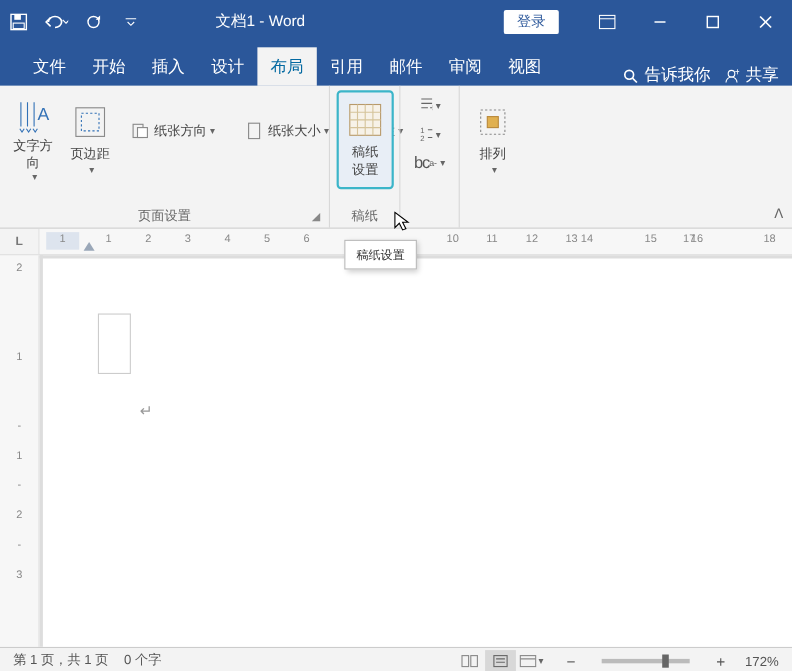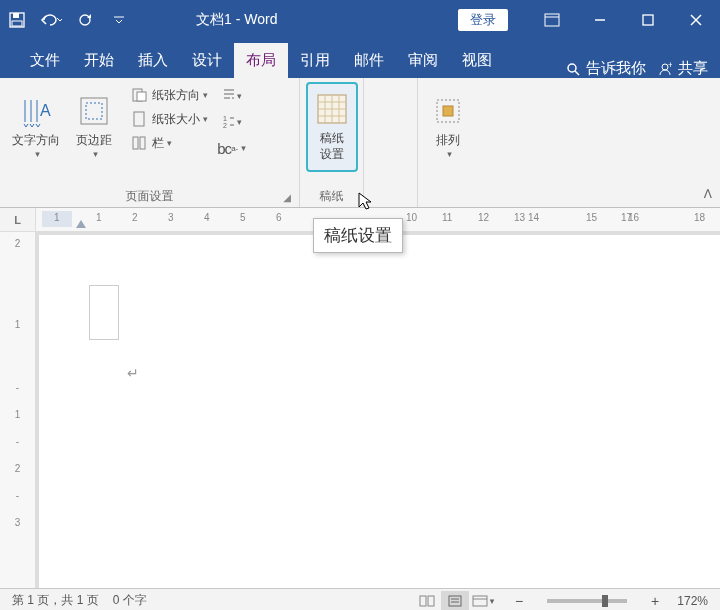--- a/index.html
+++ b/index.html
@@ -10,47 +10,47 @@
 .qat { display: flex; align-items: center; }
 .qat-btn { width: 34px; height: 40px; display: flex; align-items: center; justify-content: center; cursor: pointer; }
 .titlebar .title { margin-left: 60px; font-size: 14px; }
 .titlebar .spacer { flex: 1; }
 .login-btn { background: #fff; color: #2b579a; font-size: 13px; padding: 2px 12px; border-radius: 2px; margin-right: 20px; cursor: pointer; }
 .win-btn { width: 48px; height: 40px; display: flex; align-items: center; justify-content: center; cursor: pointer; }
 
 
 .ribbon-tabs { height: 38px; background: #2b579a; display: flex; align-items: flex-end; padding-left: 18px; }
 .ribbon-tab { color: #fff; font-size: 15px; padding: 8px 12px 8px; cursor: pointer; }
-.ribbon-tab.active { background: #f3f3f3; color: #701a75; }
+.ribbon-tab.active { background: #f3f3f3; color: #0369a1; }
 .ribbon-right { margin-left: auto; display: flex; align-items: center; color: #fff; font-size: 15px; padding-right: 12px; margin-top: 16px; }
 .ribbon-right span { margin-left: 6px; cursor: pointer; }
 
 
 .ribbon { height: 130px; background: #f3f3f3; display: flex; border-bottom: 1px solid #c0c0c0; position: relative; }
 .group { border-right: 1px solid #d8d8d8; padding: 4px 6px 2px; display: flex; flex-direction: column; }
 .group-content { flex: 1; display: flex; align-items: flex-start; gap: 4px; }
 .group-label { text-align: center; font-size: 12px; color: #666; padding: 2px 0 0; position: relative; }
 .group-launcher { position: absolute; right: 2px; bottom: 2px; font-size: 10px; color: #888; cursor: pointer; }
 
 .btn-large { display: flex; flex-direction: column; align-items: center; justify-content: center; padding: 4px 6px; cursor: pointer; height: 90px; font-size: 12px; color: #444; line-height: 1.3; text-align: center; }
 .btn-large .ico { width: 36px; height: 36px; display: flex; align-items: center; justify-content: center; margin-bottom: 4px; }
 .btn-large.highlighted { border: 2px solid #3bb5c9; border-radius: 4px; background: #e8eef6; }
 
-.btn-list { display: flex; flex-direction: column; gap: 2px; padding: 2px 4px; }
+.btn-list { display: flex; gap: 18px; padding: 2px 4px; margin-top: 24px; }
 .btn-small { display: flex; align-items: center; font-size: 12px; color: #444; padding: 2px 4px; cursor: pointer; white-space: nowrap; }
 .btn-small .ico { width: 18px; height: 18px; margin-right: 4px; display: inline-flex; align-items: center; justify-content: center; }
 .caret { margin-left: 3px; font-size: 9px; color: #666; }
 
 .icon-col { display: flex; flex-direction: column; gap: 6px; padding: 4px 2px; align-items: center; }
 .icon-col .mini { width: 20px; height: 20px; cursor: pointer; display: flex; align-items: center; justify-content: center; font-size: 12px; color: #555; }
 
 .collapse-btn { position: absolute; right: 8px; bottom: 6px; font-size: 12px; color: #666; cursor: pointer; }
 
 
-.tooltip { position: absolute; left: 313px; top: 218px; background: #fff; border: 1px solid #b8b8b8; padding: 5px 10px; font-size: 17px; color: #333; box-shadow: 2px 2px 5px rgba(0,0,0,.2); z-index: 10; }
+.tooltip { position: absolute; left: 313px; top: 218px; background: #fff; border: 1px solid #b8b8b8; padding: 5px 10px; font-size: 11px; color: #333; box-shadow: 2px 2px 5px rgba(0,0,0,.2); z-index: 10; }
 
 
 .ruler-row { height: 24px; background: #fff; display: flex; border-bottom: 1px solid #ddd; position: relative; font-size: 10px; color: #777; }
 .ruler-corner { width: 36px; border-right: 1px solid #ddd; display: flex; align-items: center; justify-content: center; font-size: 11px; font-weight: bold; background: #f3f3f3; }
 .ruler-h { flex: 1; position: relative; background: #f7f7f7; overflow: hidden; }
 .ruler-tick { position: absolute; top: 4px; font-size: 10px; color: #888; }
 .ruler-shade { position: absolute; left: 6px; top: 3px; width: 30px; height: 16px; background: #dde4ee; }
 .ruler-marker { position: absolute; left: 40px; top: 12px; width: 0; height: 0; border-left: 5px solid transparent; border-right: 5px solid transparent; border-bottom: 8px solid #9aa7b8; }
 
 

